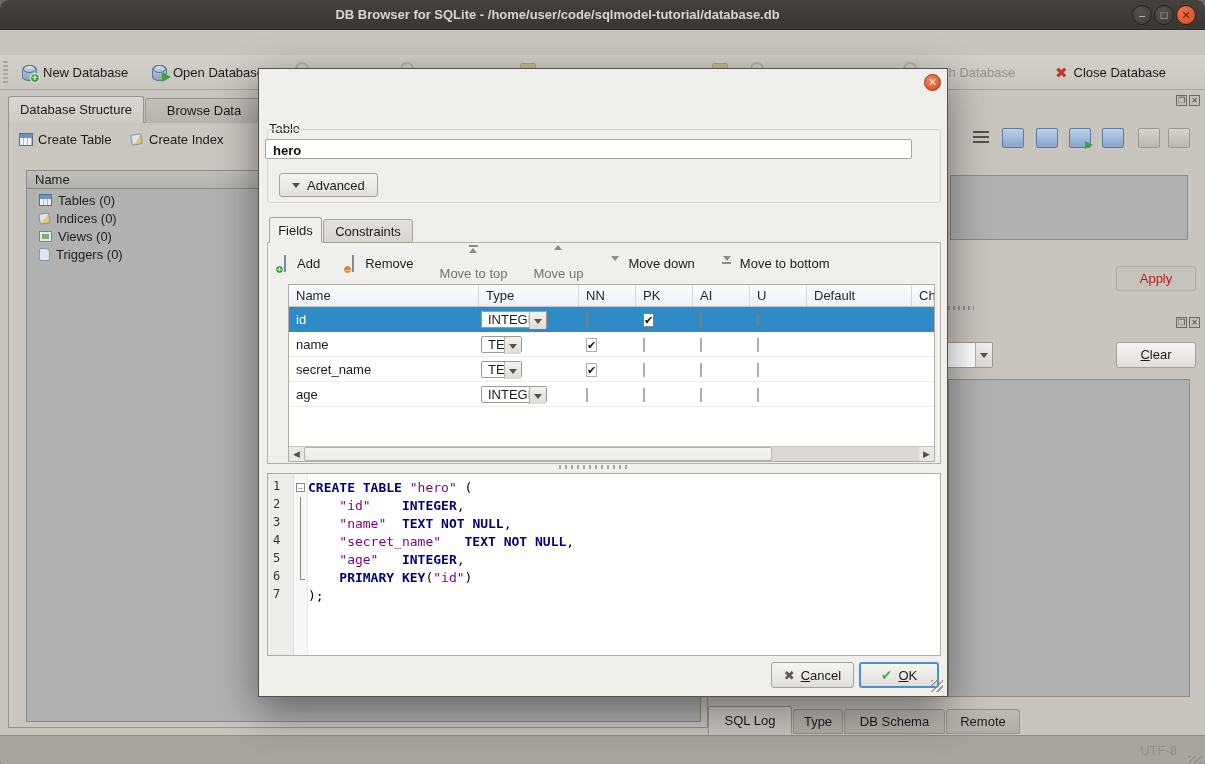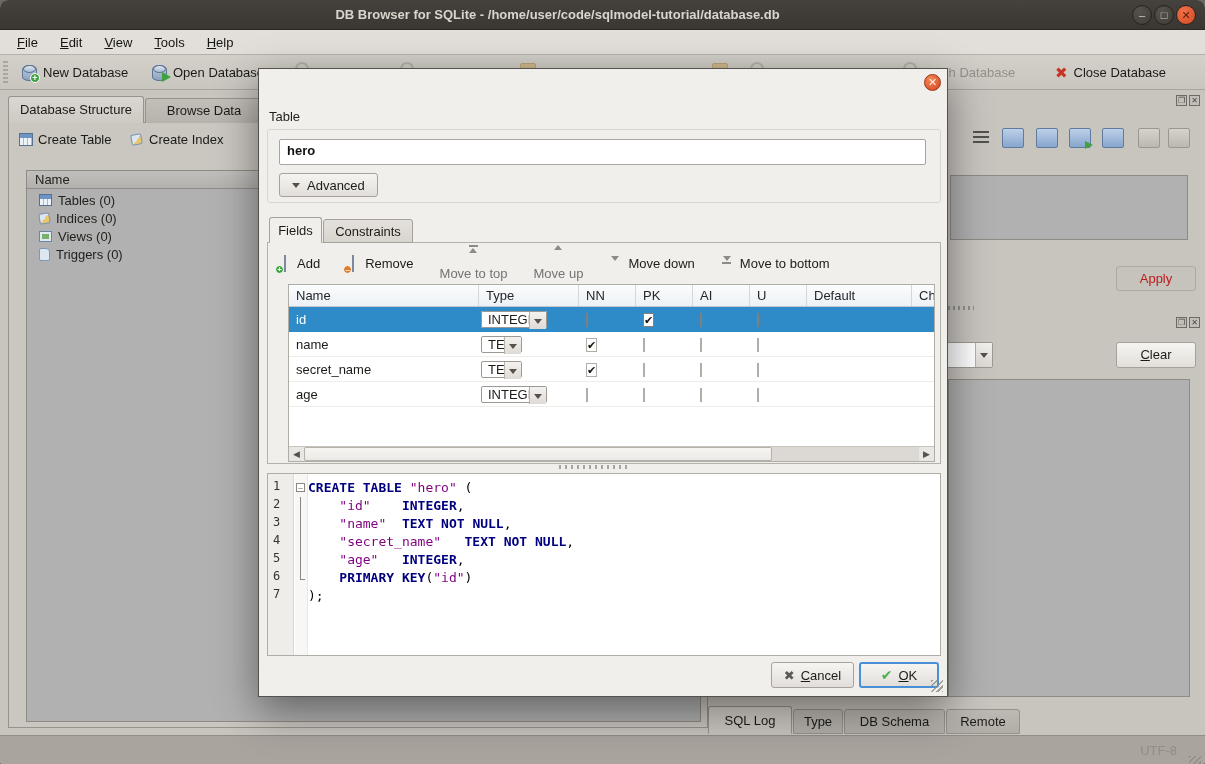--- a/index.html
+++ b/index.html
@@ -203,27 +203,20 @@
 
 <div class="window">
 
   <div class="titlebar">
     <div class="title">DB Browser for SQLite - /home/user/code/sqlmodel-tutorial/database.db</div>
     <div class="winbtn" style="right:53px;">–</div>
     <div class="winbtn" style="right:31px;">□</div>
     <div class="winbtn close" style="right:9px;">✕</div>
   </div>
 
-  <div class="menubar" id="menubar">
-      <span class="menu-item"><u>F</u>ile</span>
-      <span class="menu-item"><u>E</u>dit</span>
-      <span class="menu-item"><u>V</u>iew</span>
-      <span class="menu-item"><u>T</u>ools</span>
-      <span class="menu-item"><u>H</u>elp</span>
-    </div>
 
   <div class="toolbar">
     <div class="tb-handle"></div>
     <div class="tb-btn" style="left:22px;">
       <span class="ico-db">
           <span class="badge-plus">+</span>
         </span>
       <span class="lbl">New Database</span>
     </div>
     <div class="tb-btn" style="left:152px;">
@@ -320,23 +313,23 @@
     </div>
 
   <div class="statusbar">
     <span class="enc">UTF-8</span>
     <span class="grip"></span>
   </div>
 
   <div class="dialog">
     <div class="dlg-close">✕</div>
 
-    <div class="dlg-label" style="left:10px; top:40px;">Table</div>
+    <div class="dlg-label" style="left:10px; top:52px;">Table</div>
     <div class="groupbox" style="left:8px; top:60px; width:674px; height:74px;"></div>
-    <div class="textinput" style="left:20px; top:70px; width:647px; height:26px;">hero</div>
+    <div class="textinput" style="left:6px; top:70px; width:647px; height:20px;">hero</div>
     <div class="adv-btn" style="left:20px; top:104px;justify-content:center;">
       <span class="tri-dn"></span>
       <span>Advanced</span>
     </div>
 
     <div class="dtab active" style="left:10px; top:148px; width:53px;">
       <span>Fields</span>
     </div>
     <div class="dtab inactive" style="left:64px; top:150px; width:90px; height:24px; line-height:23px;">
       <span>Constraints</span>

